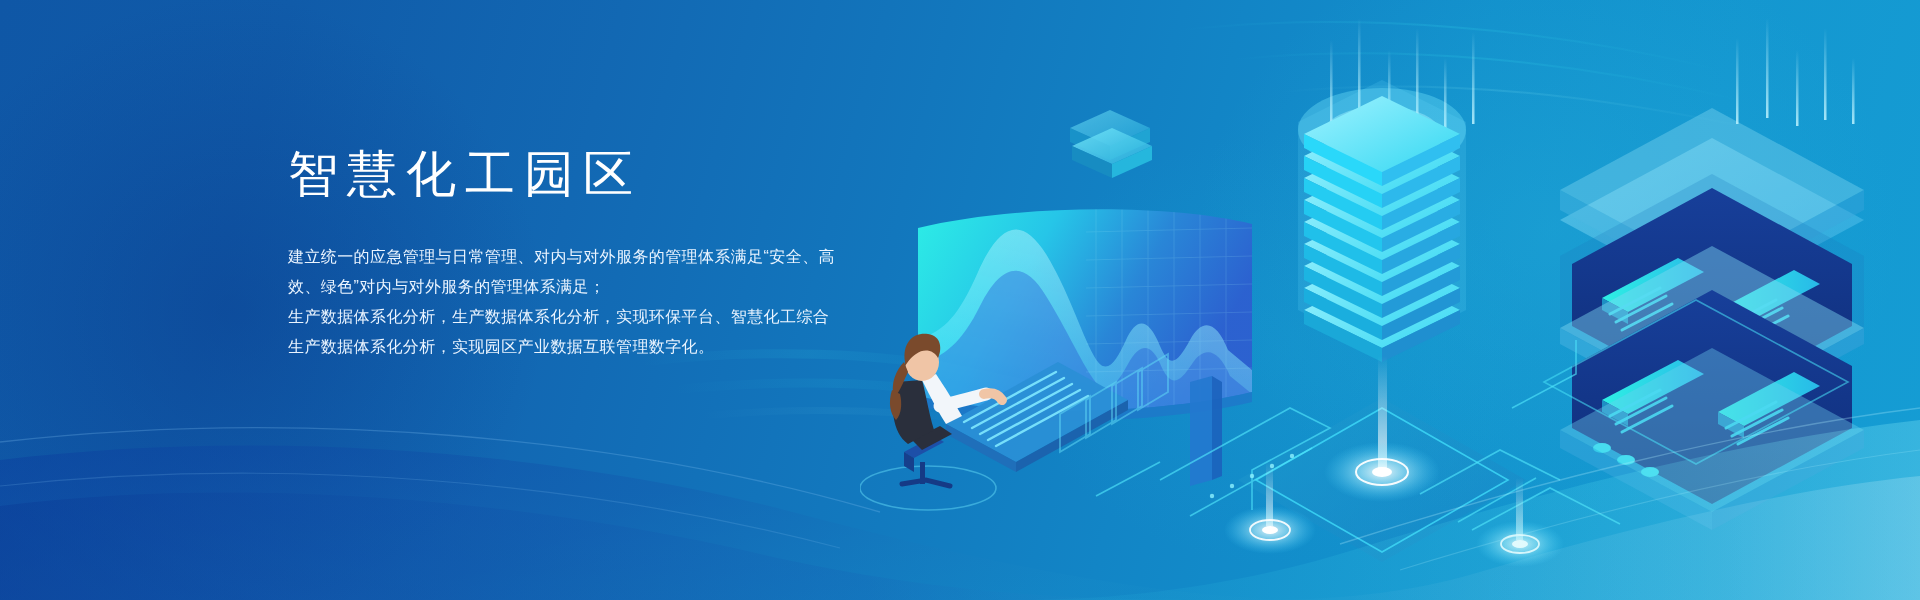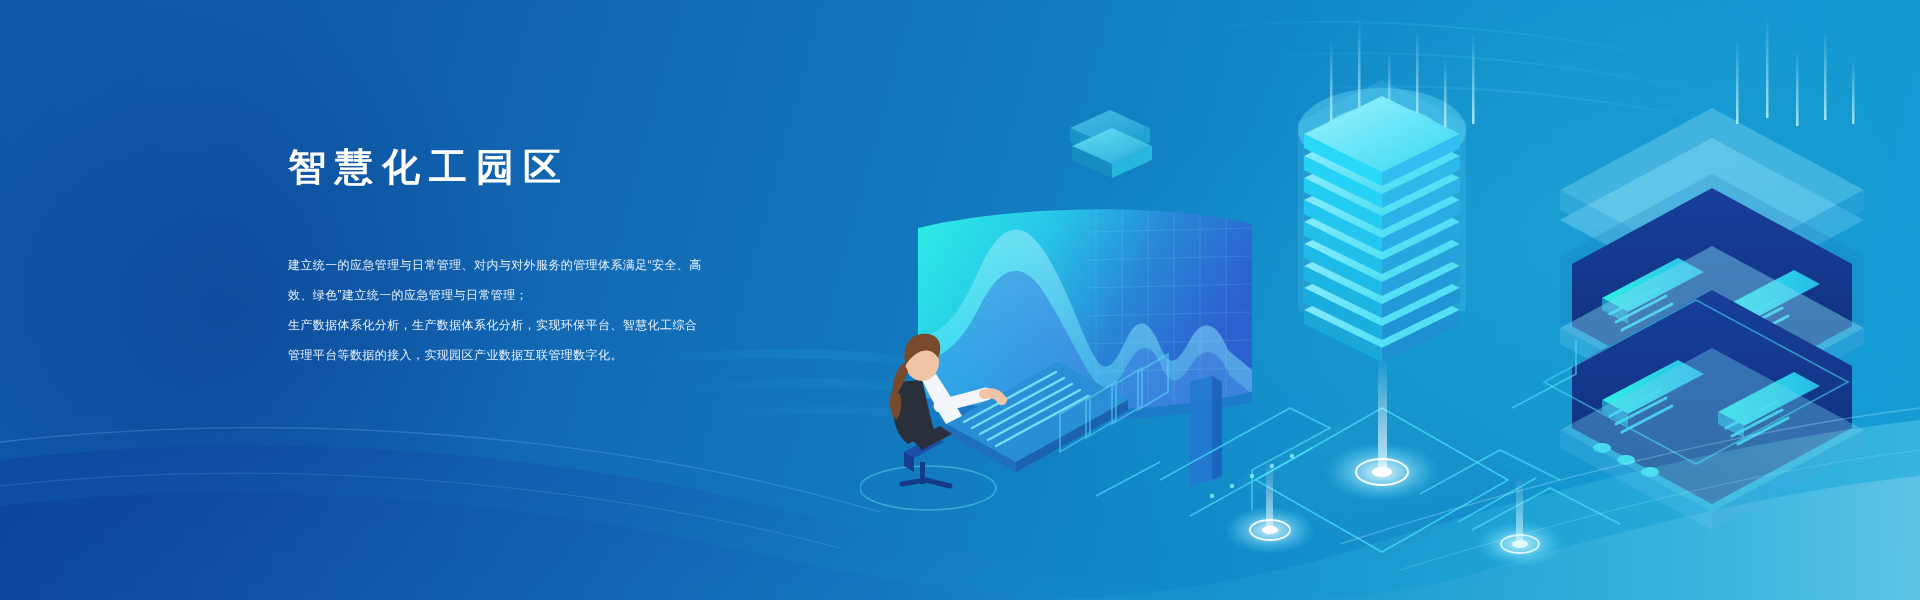--- a/index.html
+++ b/index.html
@@ -53,30 +53,30 @@
 
   
   .content {
     position: absolute;
     left: 288px;
     top: 146px;
     width: 600px;
   }
   .title {
     color: #ffffff;
-    font-size: 38px;
-    font-weight: 700;
+    font-size: 50px;
+    font-weight: 400;
     letter-spacing: 9px;
     line-height: 1.15;
-    margin: 0 0 60px 0;
+    margin: 0 0 38px 0;
     white-space: nowrap;
   }
   .desc {
     color: #eaf4ff;
-    font-size: 12px;
+    font-size: 16px;
     line-height: 30px;
     letter-spacing: 0.4px;
     margin: 0;
   }
   .desc .line { display: block; white-space: nowrap; }
 
   
   .illus {
     position: absolute;
     left: 860px;
@@ -440,23 +440,23 @@
         <path d="M44 352 C36 360 30 374 34 388 C40 382 44 370 48 362 Z" fill="#7a4a2c"></path>
         <path d="M32 380 C28 392 30 404 36 410 C42 404 42 392 40 384 Z" fill="#7a4a2c"></path>
       </g>
     </svg>
   </div>
 
   <div class="content">
     <h1 class="title">智慧化工园区</h1>
     <p class="desc">
       <span class="line">建立统一的应急管理与日常管理、对内与对外服务的管理体系满足“安全、高</span>
-      <span class="line">效、绿色”建立统一的应急管理与日常管理；</span>
+      <span class="line">效、绿色”对内与对外服务的管理体系满足；</span>
       <span class="line">生产数据体系化分析，生产数据体系化分析，实现环保平台、智慧化工综合</span>
-      <span class="line">管理平台等数据的接入，实现园区产业数据互联管理数字化。</span>
+      <span class="line">生产数据体系化分析，实现园区产业数据互联管理数字化。</span>
     </p>
   </div>
 
   <svg class="waves" width="1920" height="300" viewBox="0 0 1920 300">
     <defs>
       <linearGradient id="wv1" x1="0" y1="0" x2="1" y2="0.3">
         <stop offset="0%" stop-color="#0b3f9e" stop-opacity="0.55"></stop>
         <stop offset="55%" stop-color="#1357ad" stop-opacity="0.35"></stop>
         <stop offset="100%" stop-color="#1a8fc9" stop-opacity="0.18"></stop>
       </linearGradient>

